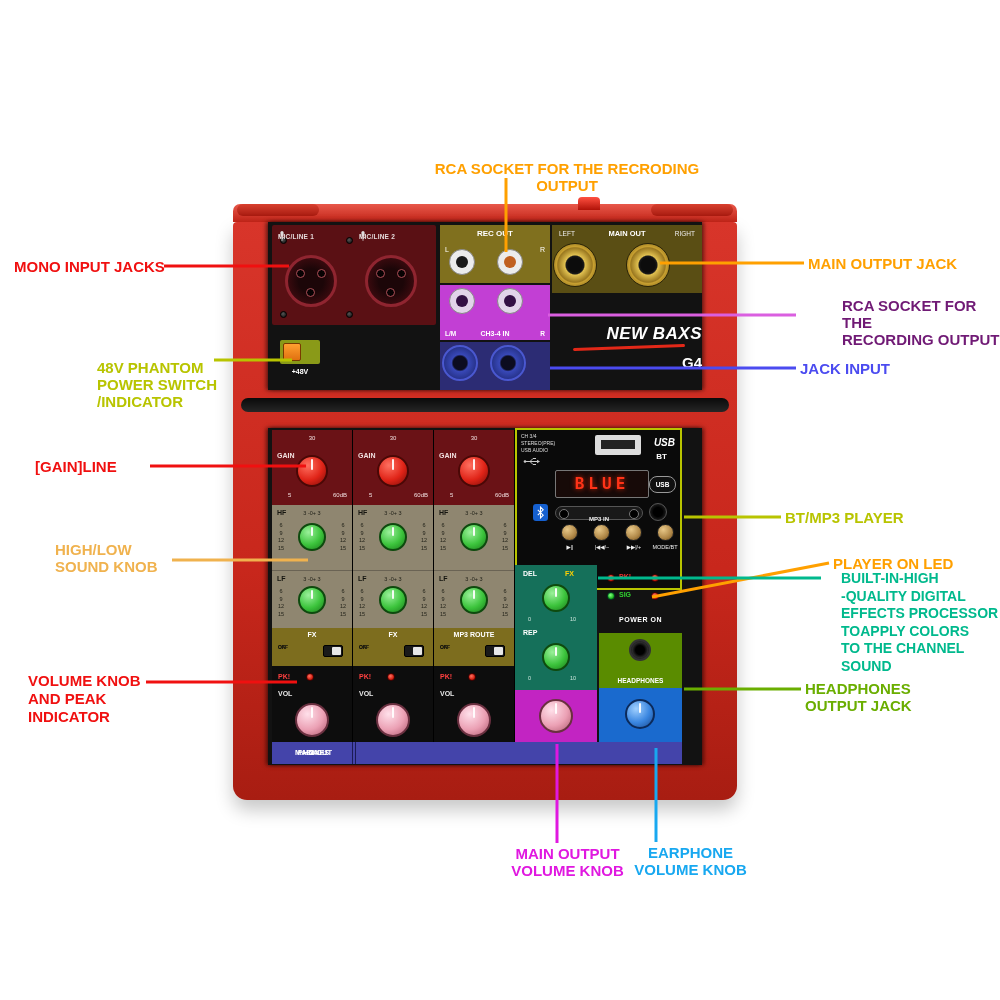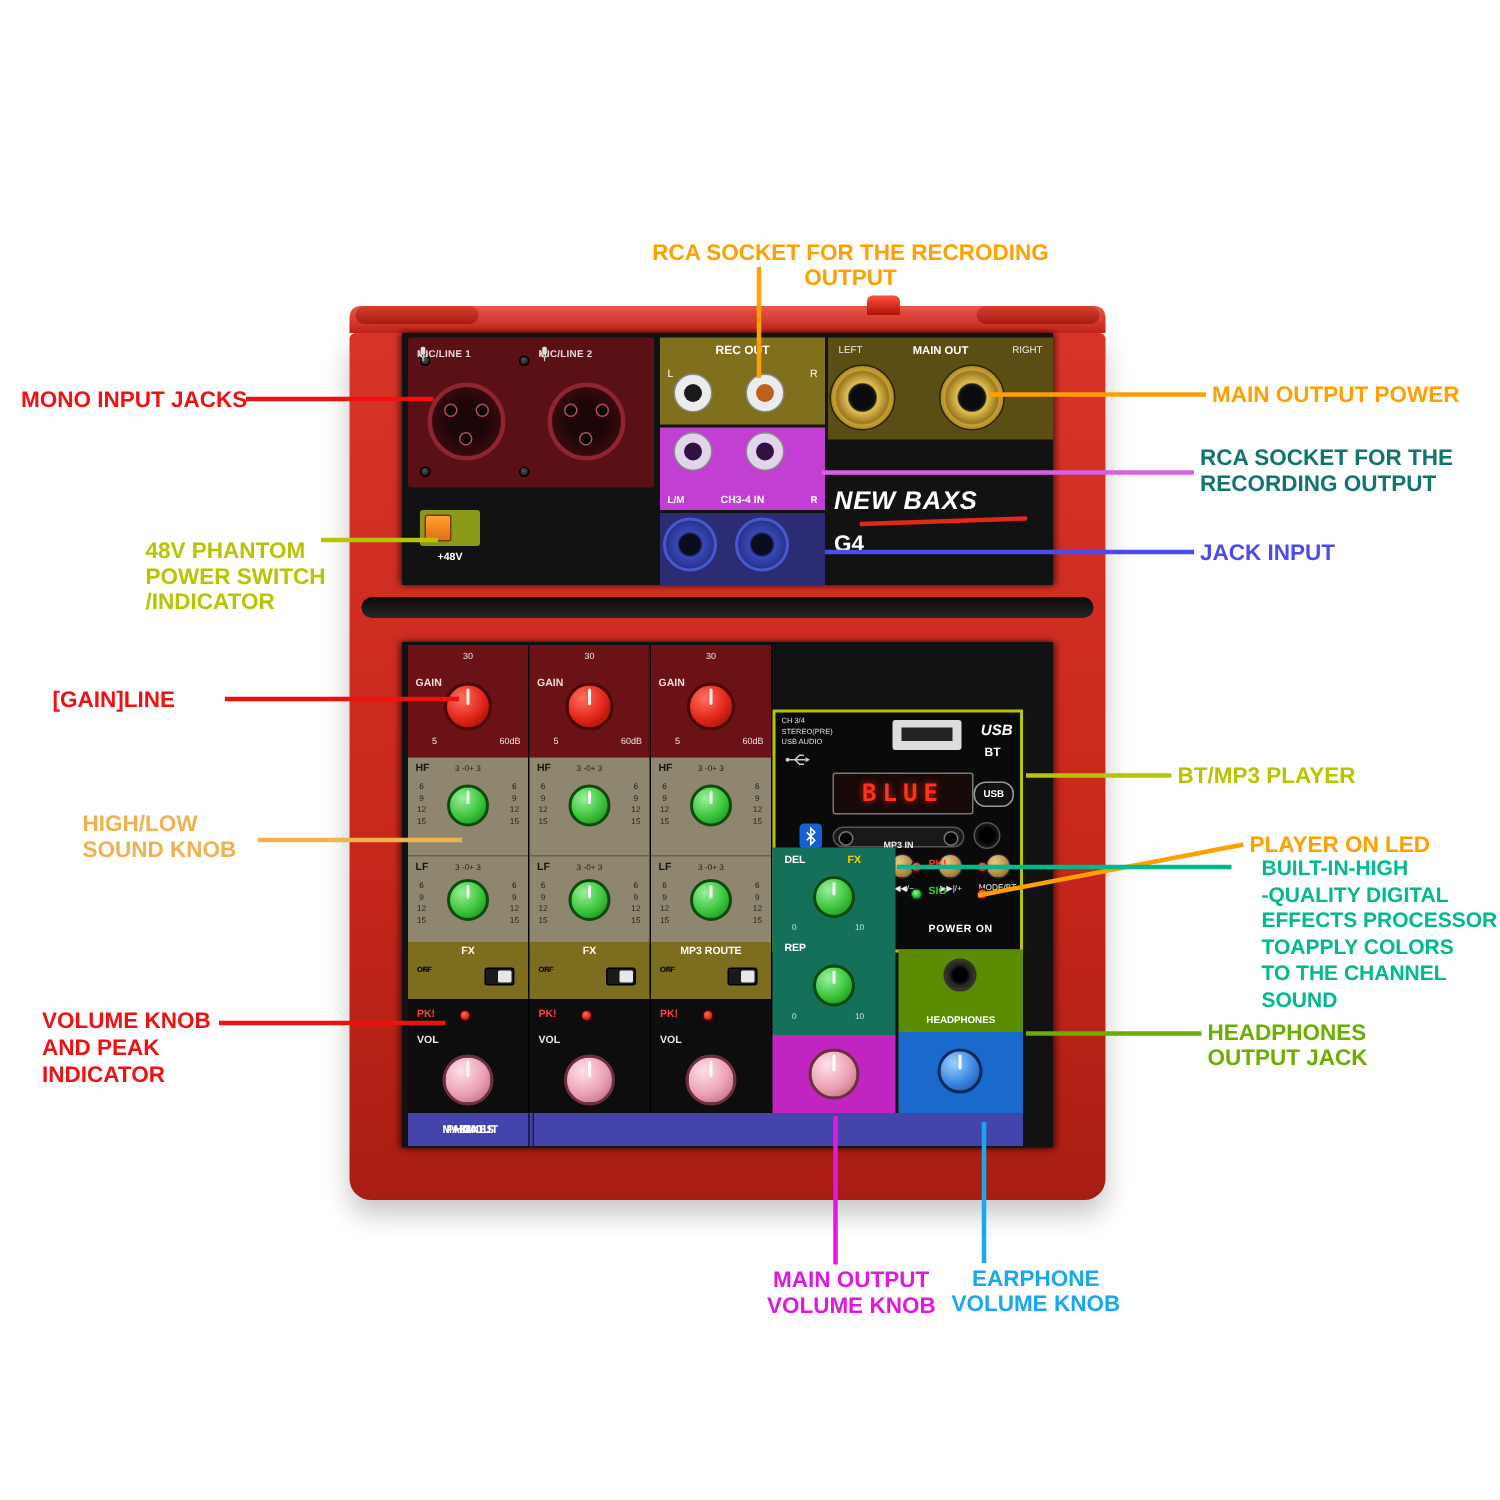--- a/index.html
+++ b/index.html
@@ -33,21 +33,21 @@
   .main-area{left:284px;top:3px;width:150px;height:68px;background:#5a4e14;}
   .m-left{left:7px;top:5px;font-size:6.5px;color:#eee;} .m-right{right:7px;top:5px;font-size:6.5px;color:#eee;}
   .m-title{left:0;right:0;top:4px;text-align:center;font-size:7.5px;font-weight:bold;color:#fff;}
   .tsjack{width:44px;height:44px;border-radius:50%;background:radial-gradient(circle,#0c0c0c 24%,#1a1a1a 30%,#e0c050 34%,#9a7820 58%,#c8a030 62%,#5a4810 100%);border:1px solid #2a2408;}
   .ch34-area{left:172px;top:63px;width:110px;height:55px;background:#c23fd4;}
   .c34-l{left:5px;bottom:3px;font-size:6.5px;color:#fff;font-weight:bold;}
   .c34-title{left:0;right:0;bottom:3px;text-align:center;font-size:7px;font-weight:bold;color:#fff;}
   .c34-r{right:5px;bottom:3px;font-size:6.5px;color:#fff;font-weight:bold;}
   .mono-area{left:172px;top:120px;width:110px;height:48px;background:#2c2c74;}
   .monojack{width:36px;height:36px;border-radius:50%;background:radial-gradient(circle,#0c0c20 30%,#3848b8 38%,#202a78 85%);border:2px solid #4a58d0;}
-  .logo-block{left:288px;top:96px;width:146px;height:70px;text-align:left;color:#fff;}
+  .logo-block{left:288px;top:96px;width:146px;height:70px;text-align:right;color:#fff;}
   .brand{left:0;right:0;top:6px;font-size:17px;font-weight:bold;font-style:italic;letter-spacing:.5px;}
   .swoosh{left:17px;top:28px;width:112px;height:3px;background:#e22818;border-radius:2px;transform:rotate(-2deg);}
   .model{left:0;right:0;top:36px;font-size:15px;font-weight:bold;}
   .phantom-pad{left:12px;top:118px;width:40px;height:24px;background:#8a9a18;border-radius:2px;}
   .phantom-sw{left:3px;top:3px;width:18px;height:18px;background:linear-gradient(#ffa030,#e07010);border:1px solid #7a3a00;border-radius:2px;}
   .phantom-label{left:8px;top:146px;width:48px;text-align:center;font-size:7px;font-weight:bold;color:#fff;}
   
   .knob{border-radius:50%;}
   .knob::after{content:"";position:absolute;left:50%;top:2px;width:2px;height:38%;transform:translateX(-50%);background:rgba(255,255,255,.92);border-radius:1px;}
   .k28{width:28px;height:28px;} .k30{width:30px;height:30px;} .k32{width:32px;height:32px;} .k34{width:34px;height:34px;}
@@ -79,21 +79,21 @@
   .e-left{left:6px;} .e-right{right:6px;}
   .f-lab{left:0;right:0;top:3px;text-align:center;font-size:7px;font-weight:bold;color:#fff;}
   .offon{left:6px;top:16px;font-size:5px;line-height:7px;color:#15150f;font-weight:bold;display:flex;flex-direction:column;}
   .toggle{right:9px;top:17px;width:20px;height:12px;background:#1a1a1a;border:1px solid #000;border-radius:2px;}
   .toggle::after{content:"";position:absolute;right:1px;top:1px;width:9px;height:8px;background:#e8e8e8;border-radius:1px;}
   .p-lab{left:6px;top:7px;font-size:7px;font-weight:bold;color:#ff4040;}
   .pk-led{left:34px;top:7px;}
   .v-lab{left:6px;top:24px;font-size:7px;font-weight:bold;color:#e8e8e8;}
   .ph-led{left:26px;top:4px;width:7px;height:7px;}
   
-  .bt-box{left:247px;top:0;width:167px;height:162px;background:#0a0a0a;border:2px solid #b8c400;margin-top:45px;}
+  .bt-box{left:247px;top:0;width:167px;height:162px;background:#0a0a0a;border:2px solid #b8c400;}
   .bt-info{left:4px;top:3px;font-size:5px;line-height:7px;color:#ddd;position:absolute;white-space:pre-line;}
   .usb-trident{position:absolute;left:6px;top:26px;}
   .usb-port{left:78px;top:5px;width:46px;height:20px;background:#ddd;border-radius:2px;}
   .usb-port::after{content:"";position:absolute;left:6px;top:5px;width:34px;height:9px;background:#222;}
   .usb-word{right:5px;top:7px;font-size:10px;font-style:italic;font-weight:bold;color:#fff;}
   .bt-word{right:13px;top:22px;font-size:8px;font-weight:bold;color:#fff;}
   .bt-display{left:38px;top:40px;width:94px;height:28px;background:#170a08;border:1px solid #777;border-radius:2px;font-family:"DejaVu Sans Mono",monospace;font-weight:bold;font-size:16px;color:#ff3318;text-align:center;line-height:26px;letter-spacing:4px;text-shadow:0 0 5px rgba(255,40,0,.8);}
   .usb-btn{right:4px;top:46px;width:27px;height:17px;border:1px solid #999;border-radius:8px;background:#101010;color:#fff;font-size:6.5px;font-weight:bold;text-align:center;line-height:15px;}
   .bt-ic{left:16px;top:74px;width:15px;height:17px;background:#1560d0;border-radius:3px;text-align:center;}
   .mp3-pill{left:38px;top:76px;width:88px;height:14px;background:#191919;border:1px solid #555;border-radius:7px;text-align:center;}
@@ -478,22 +478,22 @@
     <line x1="652" y1="597" x2="829" y2="563" stroke-width="3" stroke="#ffa000"></line>
     <line x1="598" y1="578" x2="821" y2="578" stroke-width="3" stroke="#00b98d"></line>
     <line x1="684" y1="689" x2="801" y2="689" stroke-width="3" stroke="#6aae00"></line>
     <line x1="146" y1="682" x2="297" y2="682" stroke-width="3" stroke="#f01010"></line>
     <line x1="557" y1="744" x2="557" y2="843" stroke-width="3" stroke="#e018e0"></line>
     <line x1="656" y1="748" x2="656" y2="842" stroke-width="3" stroke="#18a8f0"></line>
   </svg>
 
   <div class="callout" id="co-rec" style="color: rgb(255, 160, 0);">RCA SOCKET FOR THE RECRODING OUTPUT</div>
   <div class="callout" id="co-monojacks" style="color: rgb(240, 16, 16);">MONO INPUT JACKS</div>
-  <div class="callout" id="co-mainout" style="color: rgb(255, 160, 0);">MAIN OUTPUT POWER</div>
-  <div class="callout" id="co-rca" style="color: #0f766e;">RCA SOCKET FOR THE
+  <div class="callout" id="co-mainout" style="color: rgb(255, 160, 0);">MAIN OUTPUT JACK</div>
+  <div class="callout" id="co-rca" style="color: #701a75; margin-left: 42px;">RCA SOCKET FOR THE
 RECORDING OUTPUT</div>
   <div class="callout" id="co-monoin" style="color: rgb(75, 75, 240);">JACK INPUT</div>
   <div class="callout" id="co-phantom" style="color: rgb(184, 196, 0);">48V PHANTOM
 POWER SWITCH
 /INDICATOR</div>
   <div class="callout" id="co-gain" style="color: rgb(240, 16, 16);">[GAIN]LINE</div>
   <div class="callout" id="co-highlow" style="color: rgb(240, 178, 78);">HIGH/LOW
 SOUND KNOB</div>
   <div class="callout" id="co-bt" style="color: rgb(184, 196, 0);">BT/MP3 PLAYER</div>
   <div class="callout" id="co-pwrled" style="color: rgb(255, 160, 0);">PLAYER ON LED</div>

